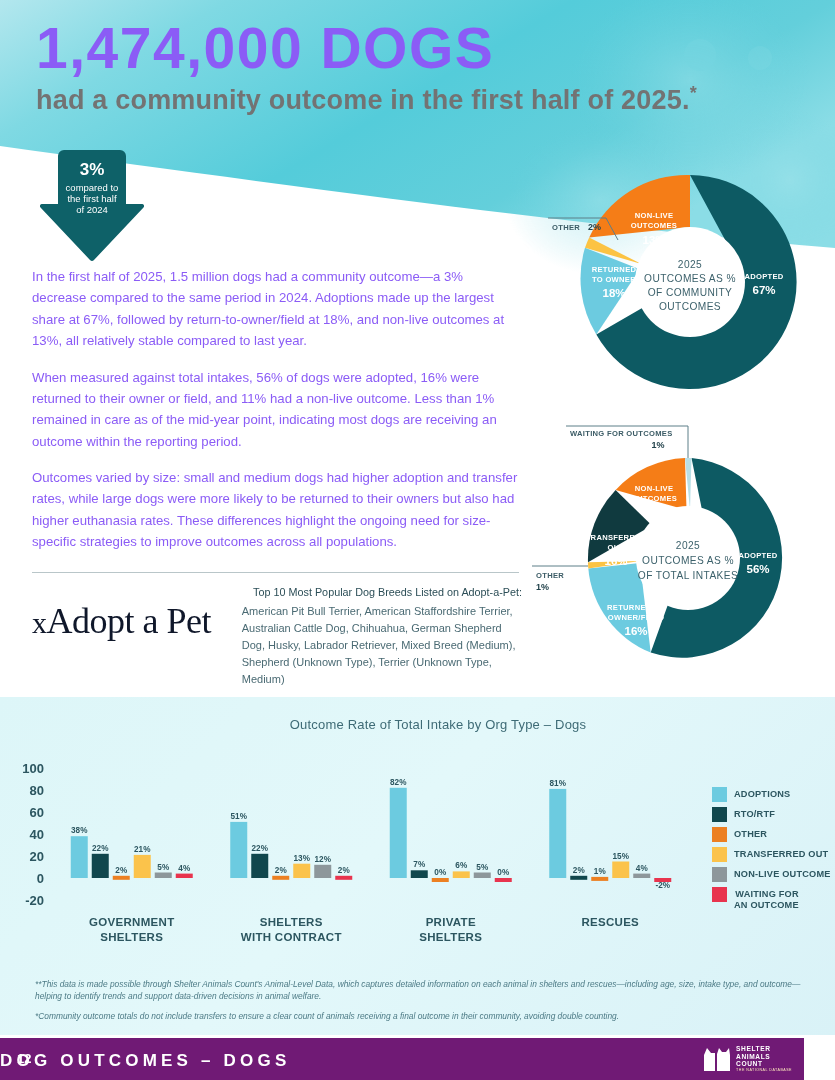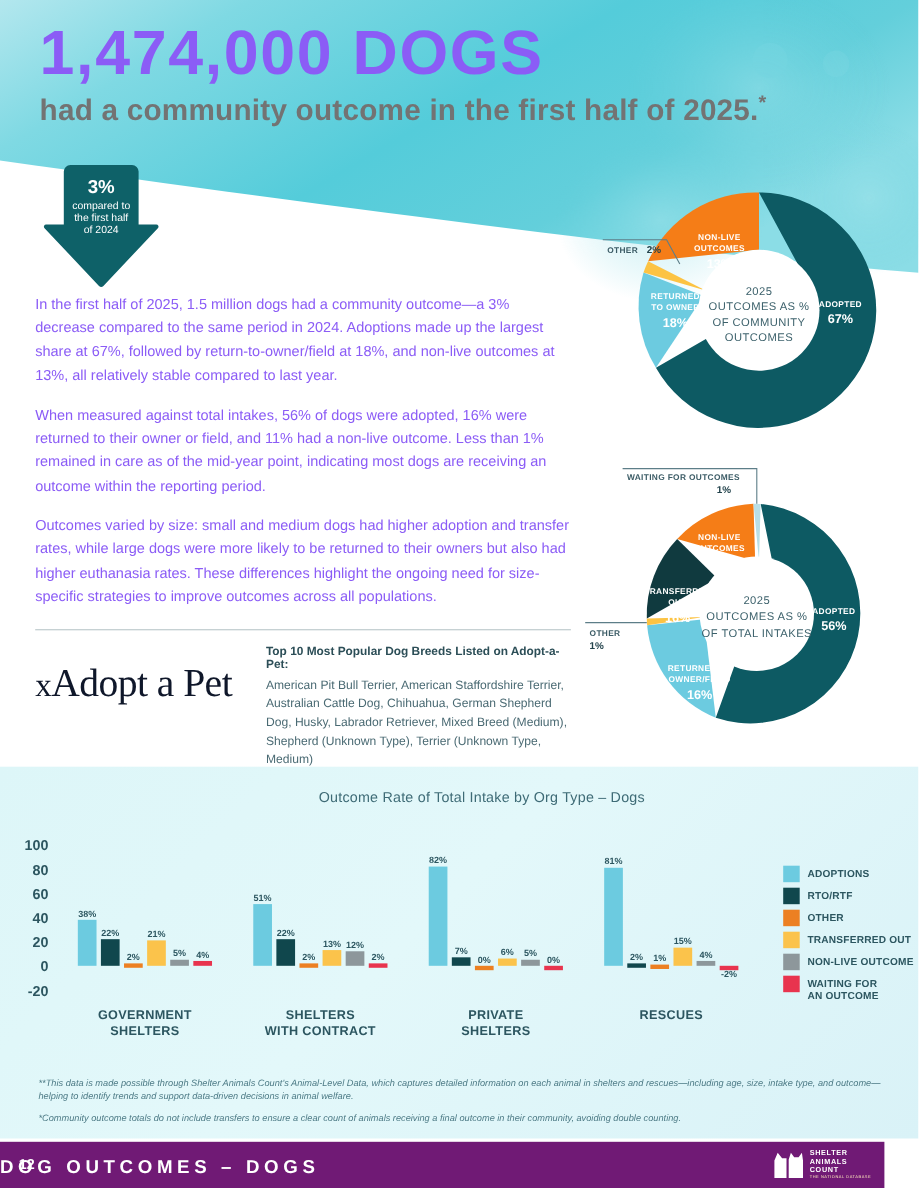--- a/index.html
+++ b/index.html
@@ -64,21 +64,21 @@
     position: absolute; left: 32px; top: 586px; width: 490px;
     display: flex; gap: 16px; align-items: flex-start;
   }
   #aap-logo {
     width: 195px; padding-top: 14px;
     color: #0f172a; font-family: "Liberation Serif", serif;
     font-size: 36px; letter-spacing: -0.5px; white-space: nowrap;
   }
   #aap-logo .swirl { font-size: 30px; }
   #aap-copy { width: 282px; color: #4a6a73; }
-  #aap-title { font-size: 10.8px; font-weight: 700; color: #2c4e57; margin-bottom: 5px; }
+  #aap-title { font-size: 10.8px; font-weight: 400; color: #2c4e57; margin-bottom: 5px; text-align: right; }
   #aap-breeds { font-size: 11px; line-height: 1.55; color: #4a6a73; }
 
   
   .donut-wrap { position: absolute; }
   #donut-community { left: 540px; top: 168px; width: 285px; height: 228px; }
   #donut-intake    { left: 528px; top: 418px; width: 300px; height: 255px; }
   .donut-wrap svg { display: block; overflow: visible; }
   .slice-label { font-family: "Liberation Sans", sans-serif; fill: #ffffff; }
   .slice-name { font-size: 7.6px; font-weight: 700; letter-spacing: 0.3px; }
   .slice-pct { font-size: 11.5px; font-weight: 700; }
@@ -96,21 +96,21 @@
     font-size: 13px; color: #3e6b76; letter-spacing: 0.2px; padding-left: 41px;
   }
 
   #bar-chart { position: absolute; left: 0; top: 740px; width: 700px; height: 212px; }
   #bar-chart svg { display: block; }
   .ytick { font-size: 13px; font-weight: 700; fill: #2c5660; text-anchor: end; }
   .vlab { font-size: 8.2px; font-weight: 700; fill: #2c5660; text-anchor: middle; }
   .catlab { font-size: 11.5px; font-weight: 700; fill: #2c5660; text-anchor: middle; letter-spacing: 0.3px; }
 
   #legend { position: absolute; left: 712px; top: 787px; width: 120px; }
-  .legend-row { display: flex; align-items: flex-start; margin-bottom: 5px; }
+  .legend-row { display: flex; align-items: flex-start; margin-bottom: 5px; text-align: right; }
   .legend-sw { width: 15px; height: 15px; flex: 0 0 15px; margin-right: 7px; }
   .legend-lb { font-size: 9.2px; font-weight: 700; color: #2c5660; line-height: 1.15; padding-top: 2px; letter-spacing: 0.2px; }
 
   #footnotes {
     position: absolute; left: 35px; top: 978px; width: 770px;
     color: #4c7a85; font-size: 8.4px; font-style: italic; line-height: 1.45;
   }
   #footnotes p { margin-bottom: 8px; }
 
   

